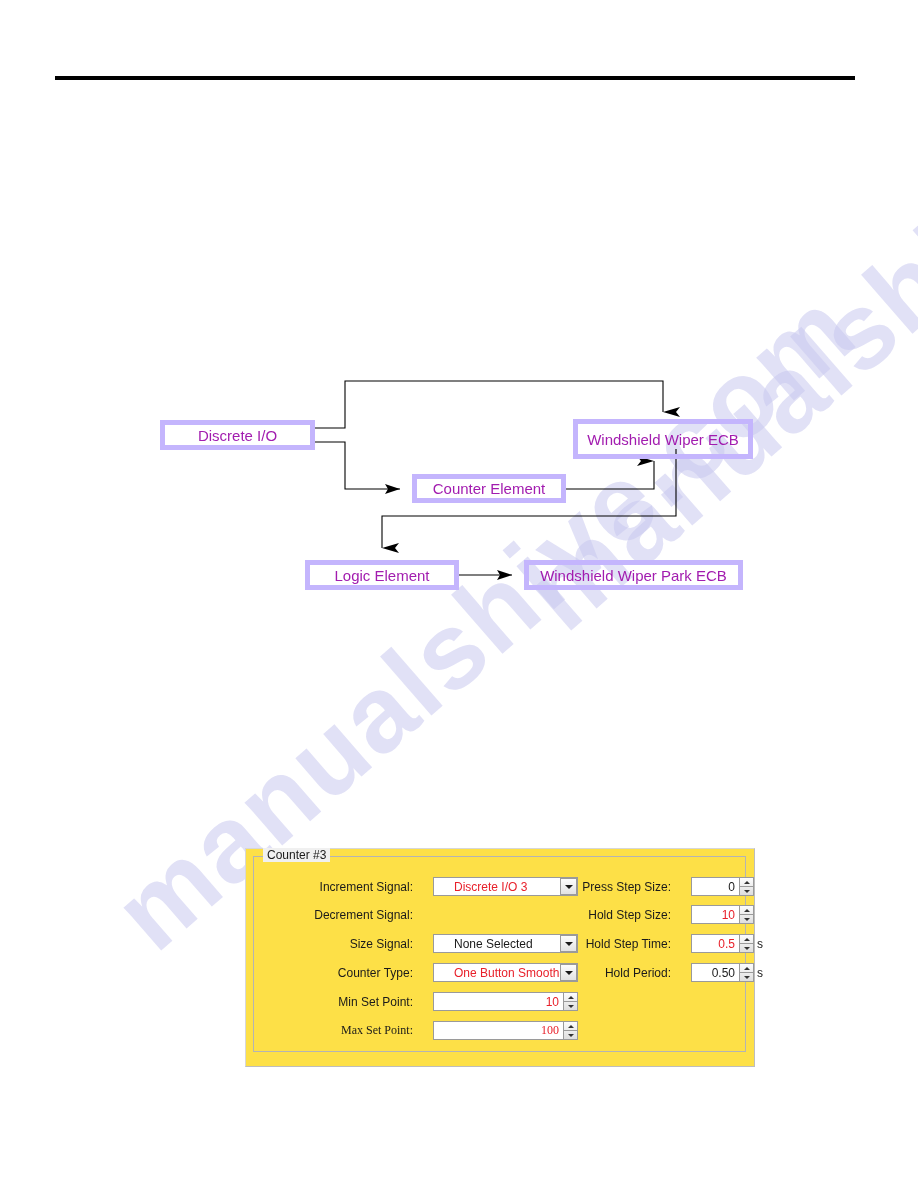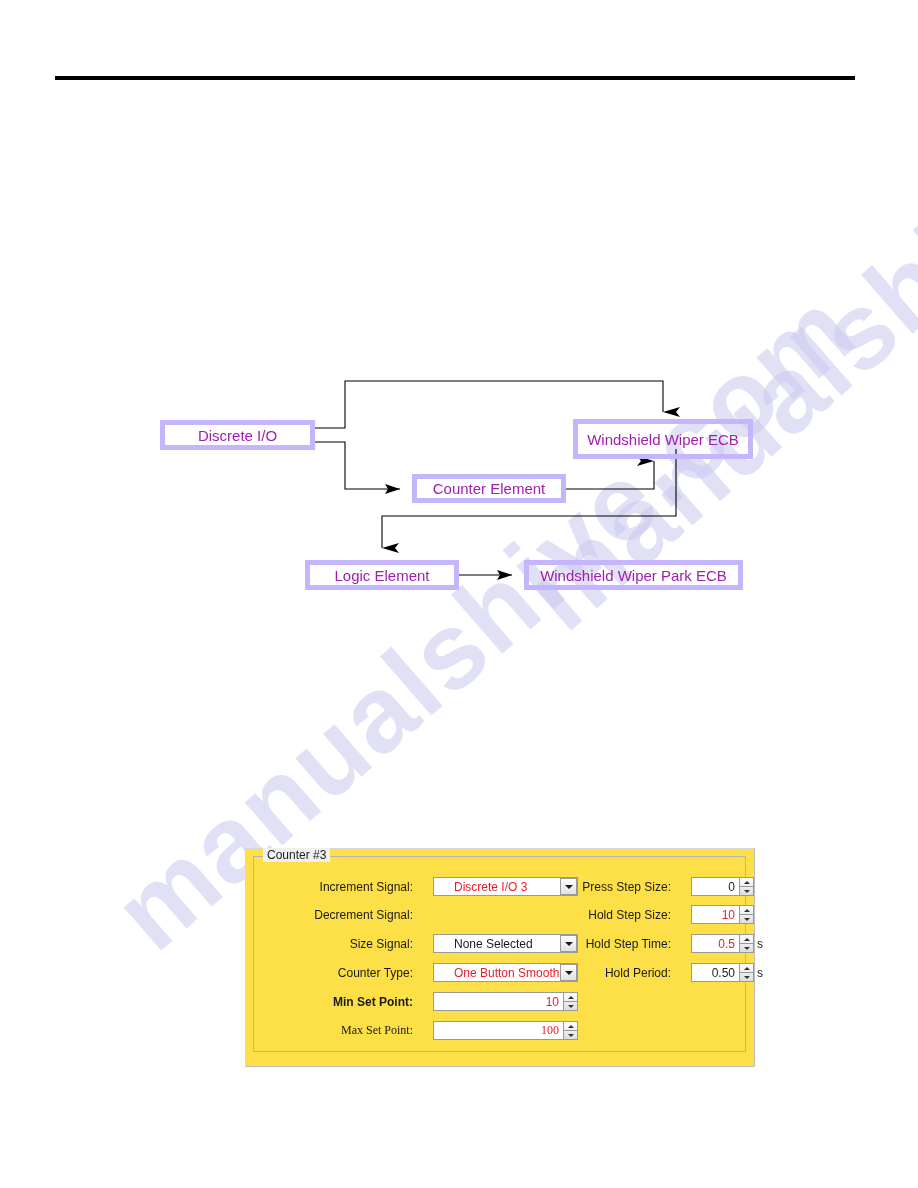--- a/index.html
+++ b/index.html
@@ -324,21 +324,21 @@
       <div class="field-label" style="width:115px;">Counter Type:</div>
       <div class="combo" style="width:145px;">
         <div class="combo-value val-red">One Button Smooth S</div>
         <div class="combo-btn">
             <i class="caret"></i>
           </div>
       </div>
     </div>
 
     <div class="field-row" style="left:52px; top:143px;">
-      <div class="field-label" style="width:115px;font-weight:bold;">Min Set Point:</div>
+      <div class="field-label" style="width:115px;">Min Set Point:</div>
       <div class="spin" style="width:145px;">
         <div class="spin-input val-red">10</div>
         <div class="spin-btns">
           <div class="spin-up">
               <i class="tri"></i>
             </div>
           <div class="spin-down">
               <i class="tri"></i>
             </div>
         </div>

